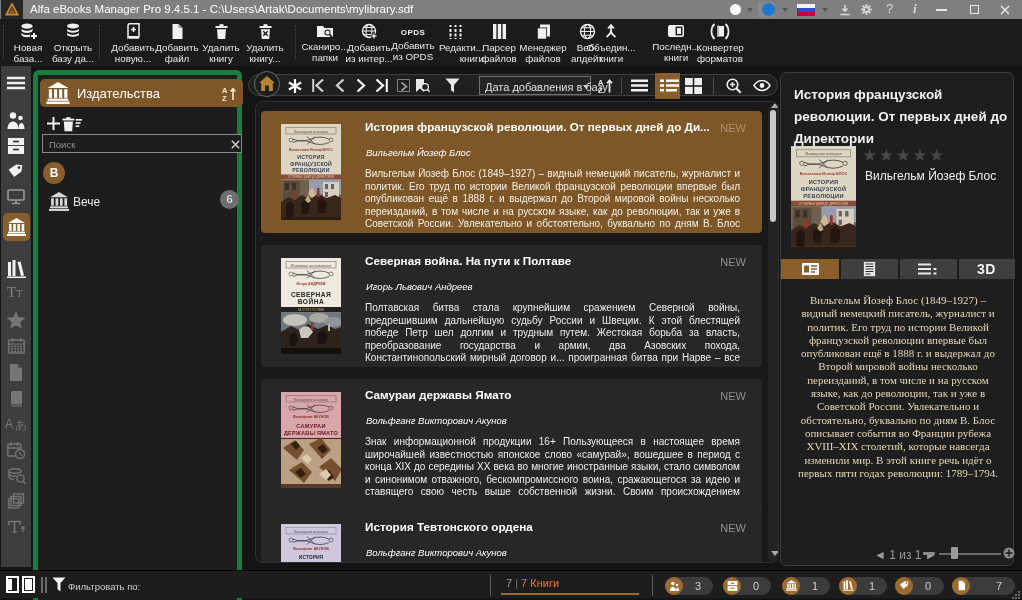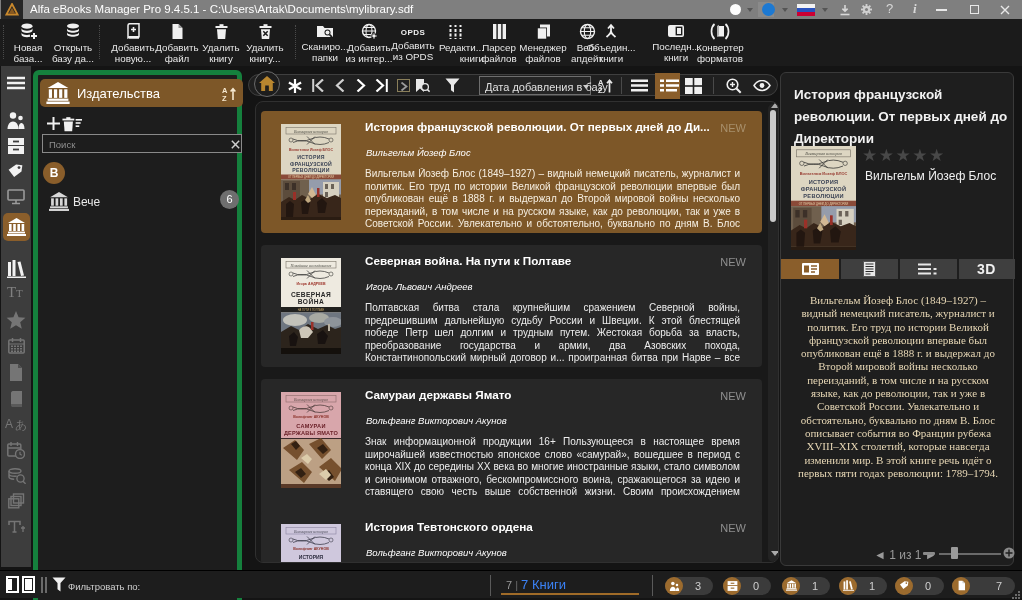--- a/index.html
+++ b/index.html
@@ -577,21 +577,21 @@
  <div class="abs" style="left:22px;top:5px;width:13px;height:17px;border:2px solid #fff;"></div>
  <div class="abs" style="left:25px;top:8px;width:7px;height:11px;background:#fff;"></div>
  <div class="abs" style="left:41px;top:6px;width:2px;height:16px;background:#6a6a6a;"></div>
  <div class="abs" style="left:45px;top:6px;width:2px;height:16px;background:#6a6a6a;"></div>
  <svg class="abs" style="left:52px;top:6px;" width="14" height="15" viewBox="0 0 14 15">
       <path d="M0.5 0.5h13L8.5 6v8.5l-3-2.2V6z" fill="#f0f0f0"></path>
     </svg>
  <div class="abs" style="left:68px;top:10px;font-size:9.5px;color:#d0d0d0;">Фильтровать по:</div>
  <div class="abs" style="left:143px;top:9px;font-size:11px;color:#f0f0f0;margin-top:39px;">Все книги</div>
  <div class="abs" style="left:490px;top:4px;width:1px;height:21px;background:#5a5a5a;"></div>
- <div class="abs" style="left:506px;top:6px;font-size:11px;color:#9a9a9a;">7 <span style="color:#6a6a6a;">|</span> <span style="font-size:13px;color:#3b82f6;">7 Книги</span></div>
+ <div class="abs" style="left:506px;top:6px;font-size:11px;color:#9a9a9a;">7 <span style="color:#6a6a6a;">|</span> <span style="font-size:11px;color:#f97316;">7 Книги</span></div>
  <div class="abs" style="left:501px;top:22px;width:138px;height:2px;background:#a06b28;"></div>
  <div class="abs" style="left:652px;top:4px;width:1px;height:21px;background:#5a5a5a;"></div>
  <div class="badge" style="left:665px;width:48px;">
       <span class="bcirc"><svg width="11" height="10" viewBox="0 0 20 18" style="margin-top:4px;">
           <g fill="#fff">
             <circle cx="7" cy="4.5" r="3.2"></circle>
             <path d="M1.5 18c0-4.5 2.4-7.5 5.5-7.5s5.5 3 5.5 7.5z"></path>
             <circle cx="14.5" cy="7" r="2.3"></circle>
             <path d="M12.5 18c0-3.4 1-5.6 2.5-6 1.8-.5 3.5 1.8 3.5 6z"></path>
           </g>

